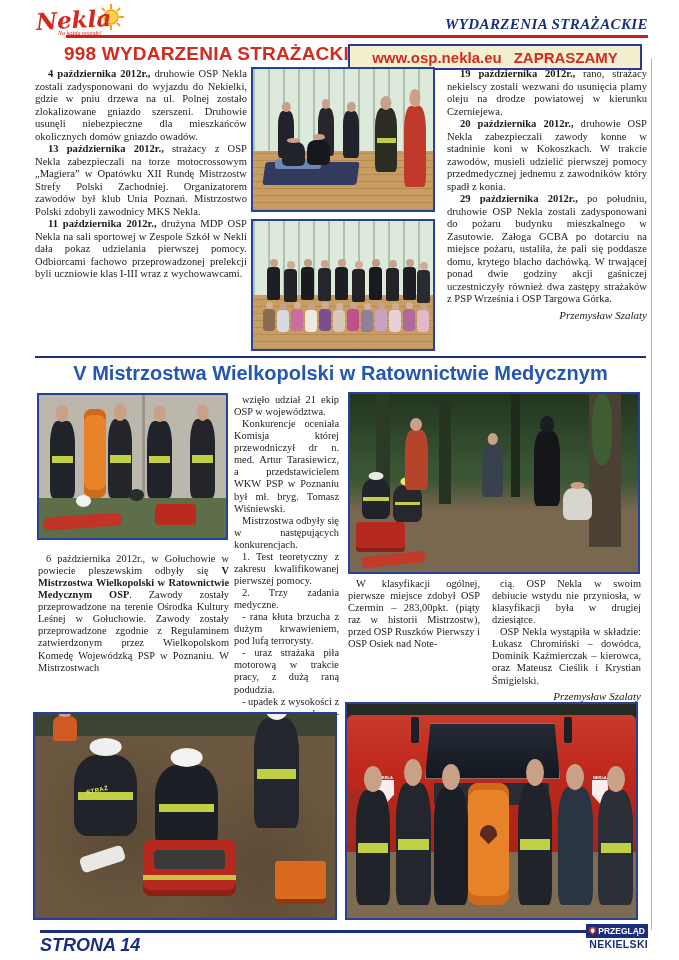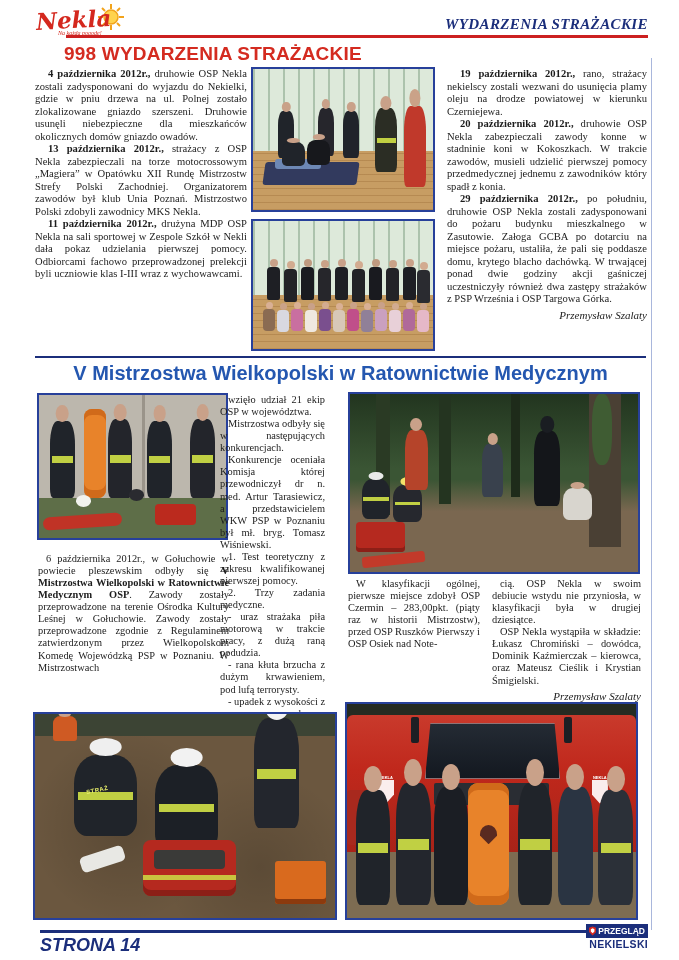--- a/index.html
+++ b/index.html
@@ -34,21 +34,21 @@
 
   .vline{position:absolute;left:651px;top:58px;width:1px;height:872px;background:#a9b7dc;}
   .sep{position:absolute;left:35px;top:356px;width:611px;height:2px;background:#1b2e7b;}
 
   
   .sec-heading{position:absolute;left:35px;top:362px;width:611px;text-align:center;
                font-family:"Liberation Sans",sans-serif;font-weight:bold;font-size:20px;color:#2457b0;}
   .sec-col{font-size:10.4px;line-height:1.16;}
   .sec-col .para{text-indent:8px;}
   .sec-col1{left:38px;top:547px;width:191px;height:166px;margin-top:6px;}
-  .sec-col2{left:220px;top:394px;width:105px;height:322px;}
+  .sec-col2{left:234px;top:394px;width:105px;height:322px;}
   .sec-col3{left:348px;top:578px;width:132px;height:138px;}
   .sec-col4{left:492px;top:578px;width:149px;height:138px;}
 
   
   .footer-line{position:absolute;left:40px;top:930px;width:546px;height:3px;background:#1b2e7b;}
   .footer-page{position:absolute;left:40px;top:935px;font-family:"Liberation Sans",sans-serif;
                font-weight:bold;font-style:italic;font-size:18px;color:#1b2e7b;}
   .brand{position:absolute;left:586px;top:924px;width:62px;}
   .brand-top{display:flex;align-items:center;gap:2px;background:#1b2e7b;color:#fff;
              font-family:"Liberation Sans",sans-serif;font-weight:bold;font-size:8.5px;
@@ -153,20 +153,25 @@
       </g>
       <circle cx="13" cy="13" r="7" fill="#ffd34d" stroke="#f2a31b" stroke-width="1.5"></circle>
     </svg>
     <span class="logo-text">Nekla</span>
     <span class="logo-tag">Na każdą pogodę!</span>
   </div>
   <div class="masthead-title">WYDARZENIA STRAŻACKIE</div>
   <div class="masthead-rule"></div>
 
   <div class="top-title">998 WYDARZENIA STRAŻACKIE</div>
+  <div class="banner">
+    <span>www.osp.nekla.eu</span>
+    <span class="gap"></span>
+    <span>ZAPRASZAMY</span>
+  </div>
 
   <div class="col top-left-col">
     <p class="para"><b>4 października 2012r.,</b> <span>druhowie OSP Nekla zostali zadysponowani do wyjazdu do Nekielki, gdzie w pniu drzewa na ul. Polnej zostało zlokalizowane gniazdo szerszeni. Druhowie usunęli niebezpieczne dla mieszkańców okolicznych domów gniazdo owadów.</span></p>
     <p class="para"><b>13 października 2012r.,</b> <span>strażacy z OSP Nekla zabezpieczali na torze motocrossowym „Magiera” w Opatówku XII Rundę Mistrzostw Strefy Polski Zachodniej. Organizatorem zawodów był klub Unia Poznań. Mistrzostwo Polski zdobyli zawodnicy MKS Nekla.</span></p>
     <p class="para"><b>11 października 2012r.,</b> <span>drużyna MDP OSP Nekla na sali sportowej w Zespole Szkół w Nekli dała pokaz udzielania pierwszej pomocy. Odbiorcami fachowo przeprowadzonej prelekcji byli uczniowie klas I-III wraz z wychowawcami.</span></p>
   </div>
 
   <div class="photo photo-gym1 gym">
     <div class="p1-mat"></div>
     <div class="p1-victim"></div>
@@ -210,26 +215,26 @@
     <div class="p3-bag"></div>
     <div class="p3-tube"></div>
   </div>
 
   <div class="col sec-col sec-col1">
     <p class="para"><span>6 października 2012r., w Gołuchowie w powiecie pleszewskim odbyły się </span><b>V Mistrzostwa Wielkopolski w Ratownictwie Medycznym OSP</b><span>. Zawody zostały przeprowadzone na terenie Ośrodka Kultury Leśnej w Gołuchowie. Zawody zostały przeprowadzone zgodnie z Regulaminem zatwierdzonym przez Wielkopolskom Komedę Wojewódzką PSP w Poznaniu. W Mistrzostwach</span></p>
   </div>
 
   <div class="col sec-col sec-col2">
     <p class="para noindent">wzięło udział 21 ekip OSP w województwa.</p>
+    <p class="para">Konkurencje oceniała Komisja której przewodniczył dr n. med. Artur Tarasiewicz, a przedstawicielem WKW PSP w Poznaniu był mł. bryg. Tomasz Wiśniewski.</p>
     <p class="para">Mistrzostwa odbyły się w następujących konkurencjach.</p>
-    <p class="para">Konkurencje oceniała Komisja której przewodniczył dr n. med. Artur Tarasiewicz, a przedstawicielem WKW PSP w Poznaniu był mł. bryg. Tomasz Wiśniewski.</p>
     <p class="para">1. Test teoretyczny z zakresu kwalifikowanej pierwszej pomocy.</p>
     <p class="para">2. Trzy zadania medyczne.</p>
+    <p class="para">- rana kłuta brzucha z dużym krwawieniem, pod lufą terrorysty.</p>
     <p class="para">- uraz strażaka piła motorową w trakcie pracy, z dużą raną podudzia.</p>
-    <p class="para">- rana kłuta brzucha z dużym krwawieniem, pod lufą terrorysty.</p>
     <p class="para">- upadek z wysokości z urazem czaszkowo-mózgowym.</p>
 
   </div>
 
   <div class="photo photo-forest">
     <div class="trunk" style="left:9%;width:5%;height:68%;"></div>
     <div class="trunk" style="left:31%;width:4%;height:62%;background:#243420;"></div>
     <div class="trunk" style="left:56%;width:3%;height:58%;background:#1e2b1a;"></div>
     <div class="trunk" style="left:83%;width:11%;height:86%;background:#4a4034;"></div>
     <div class="trunk" style="left:84%;width:7%;height:40%;background:#3f5c33;border-radius:40%;"></div>

